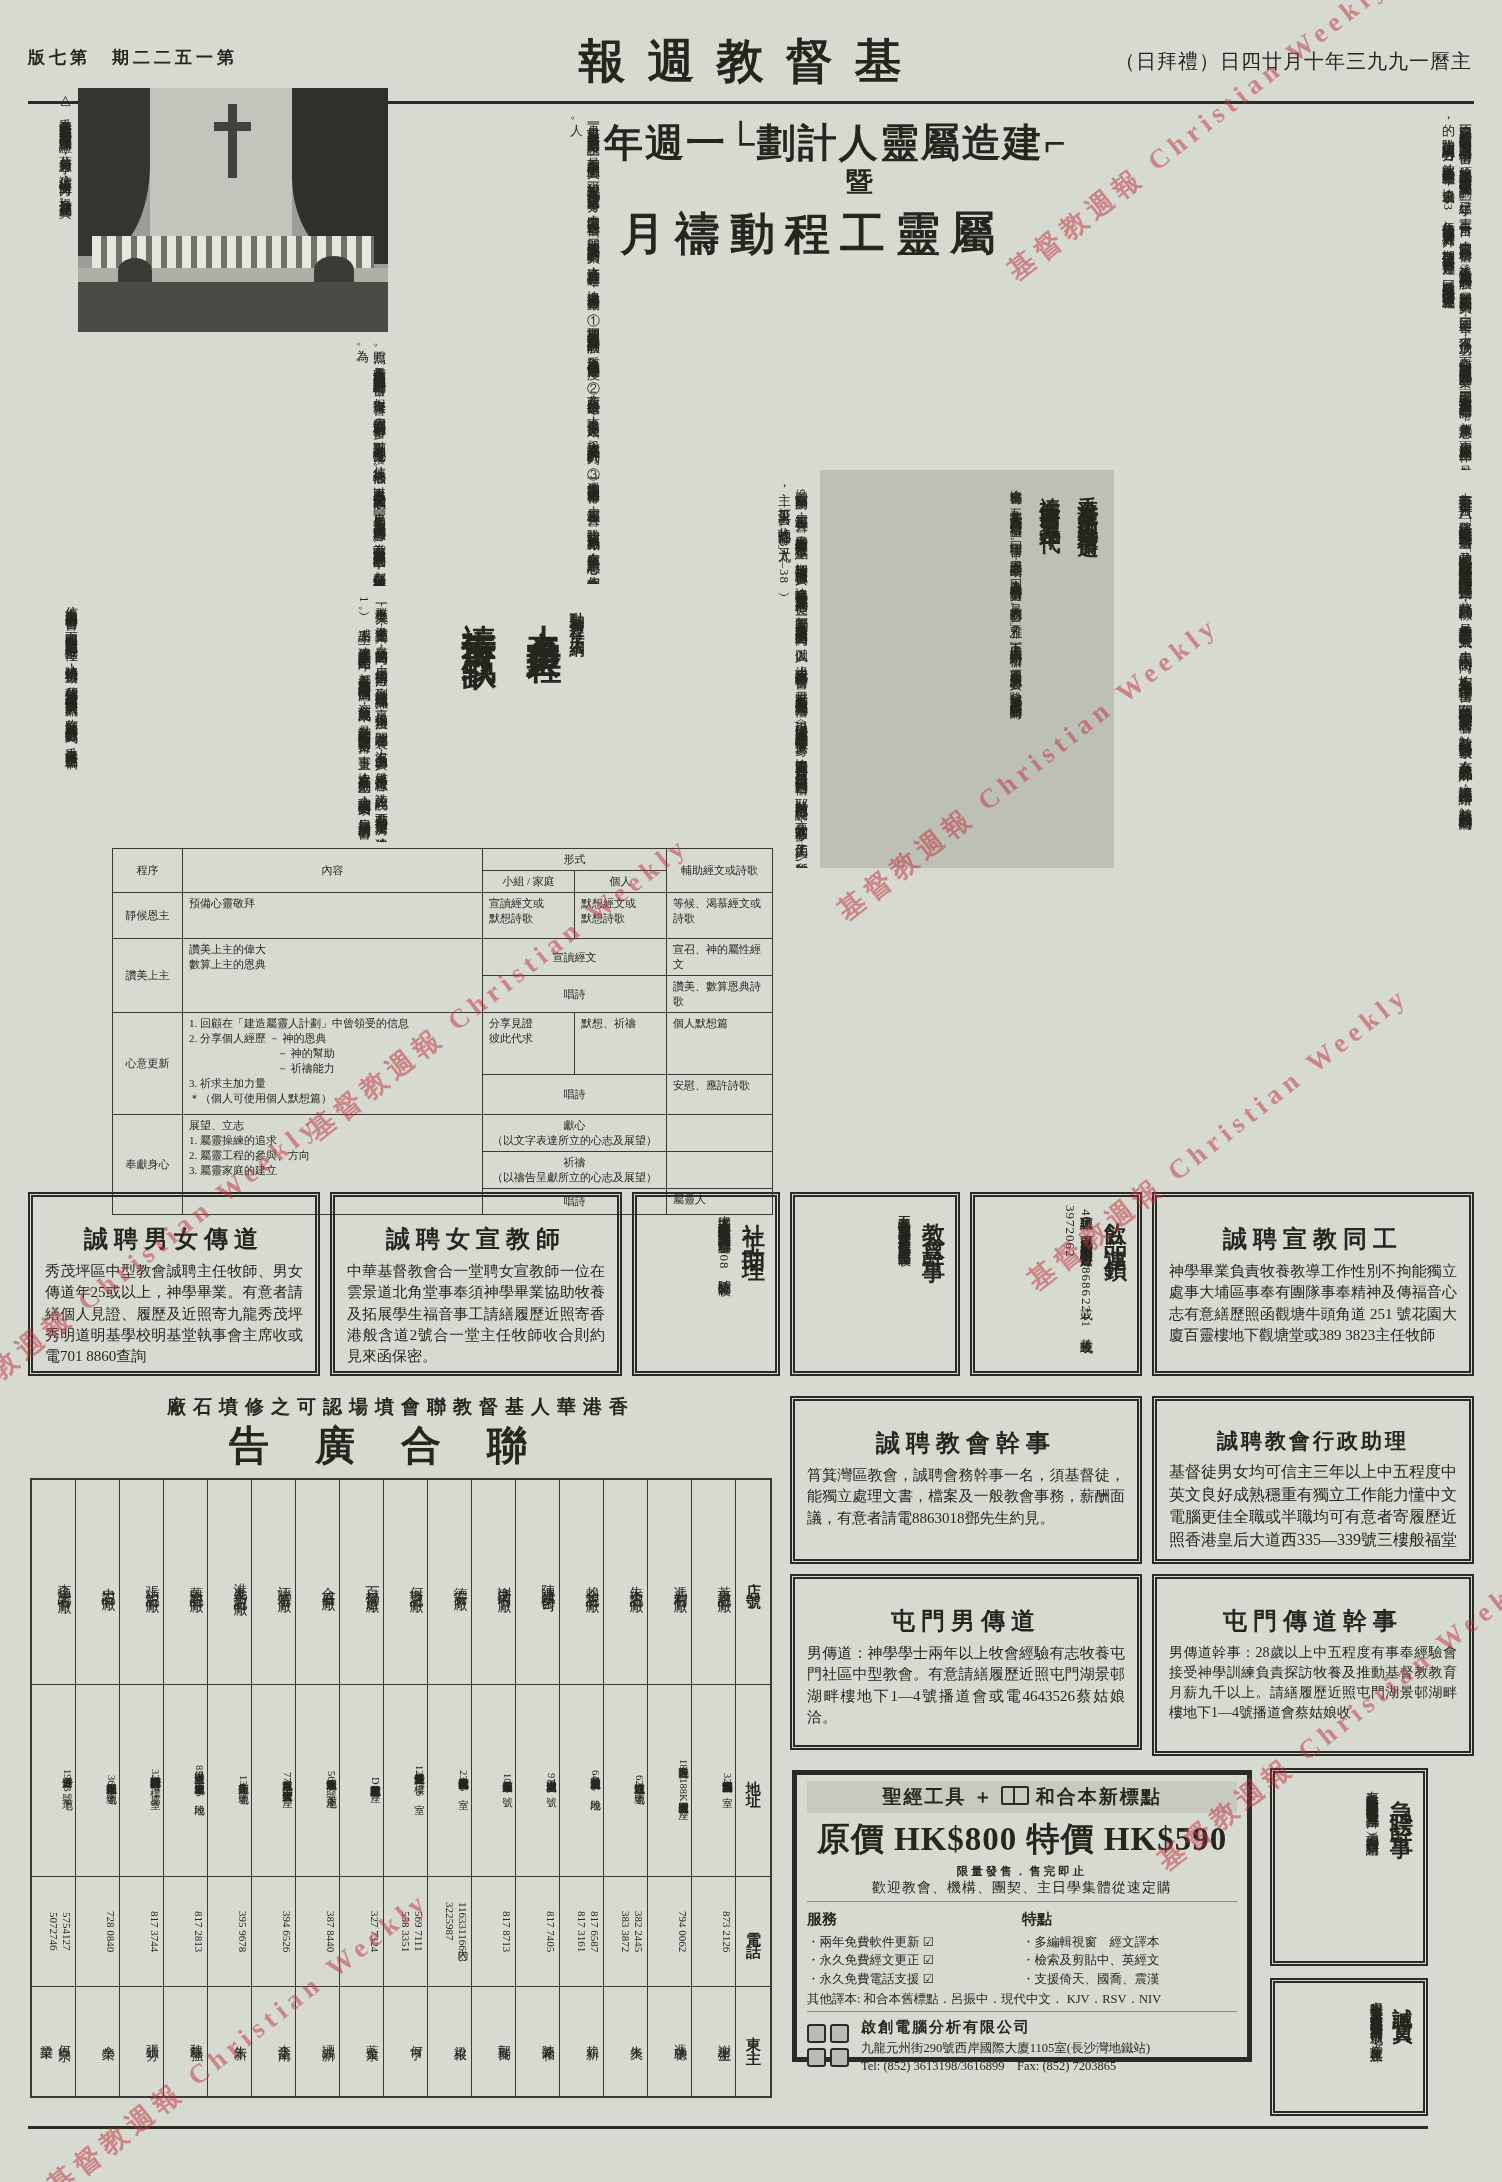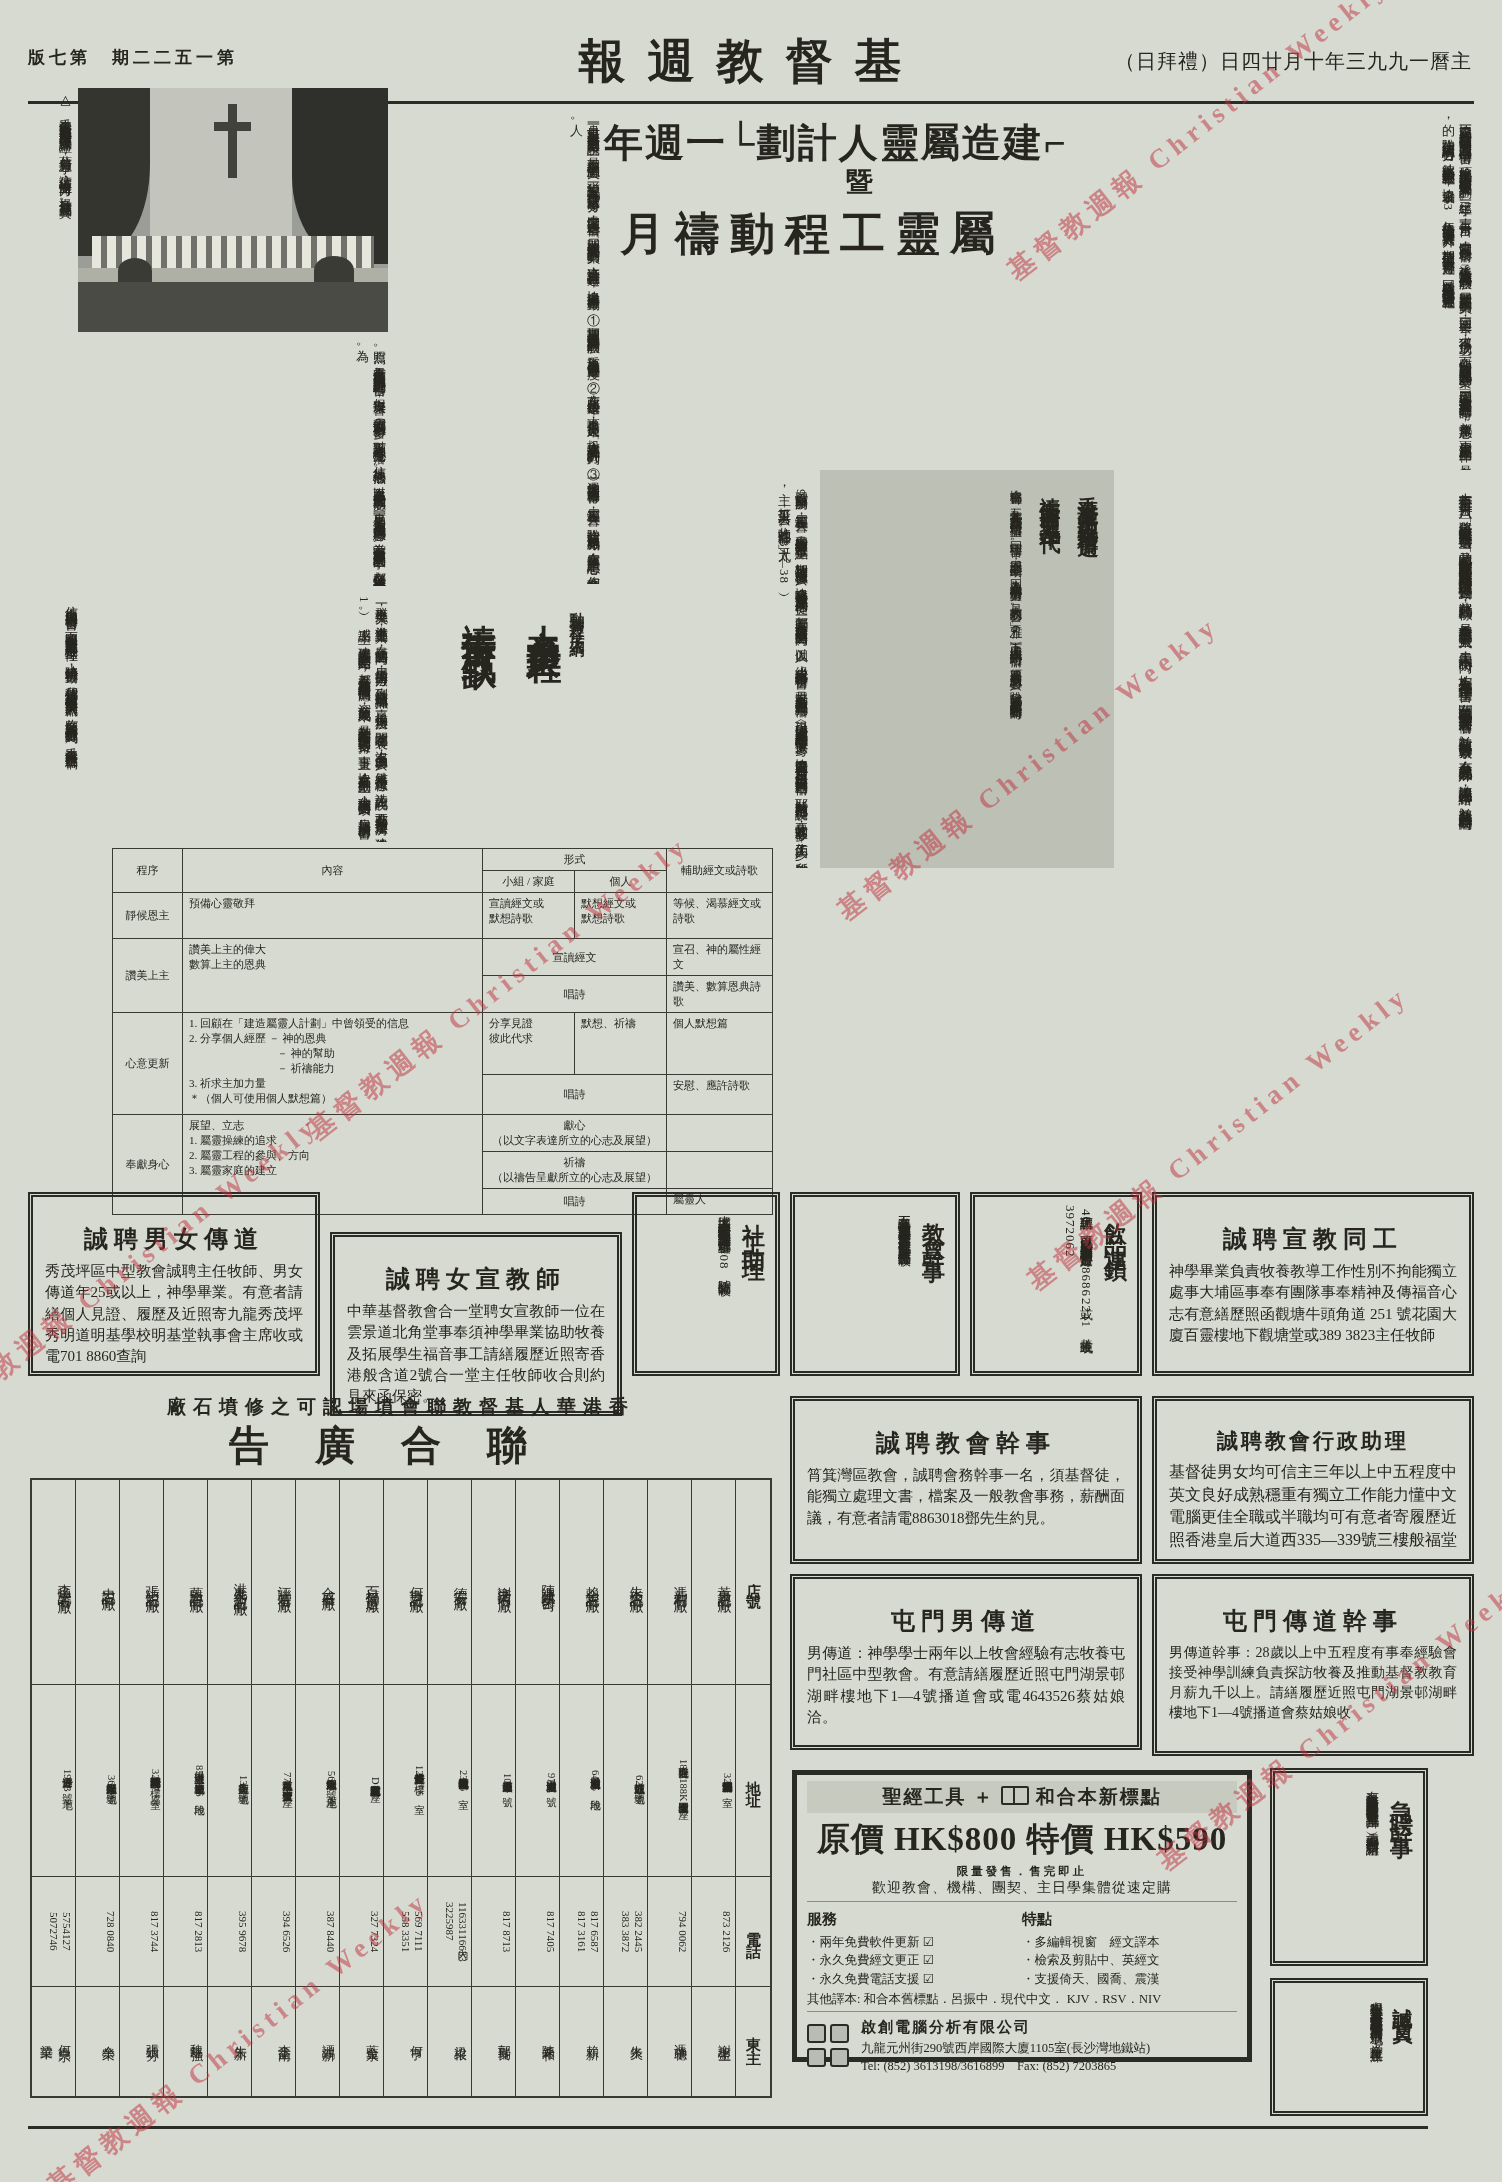--- a/index.html
+++ b/index.html
@@ -225,21 +225,21 @@
         <td>屬靈人</td>
       </tr>
     </tbody>
       </table>
   </div>
 
   <div class="abs adbox" style="left:28px;top:1192px;width:292px;height:184px;">
     <div class="adtitle sans">誠聘男女傳道</div>
     <div class="adbody">秀茂坪區中型教會誠聘主任牧師、男女傳道年25或以上，神學畢業。有意者請繕個人見證、履歷及近照寄九龍秀茂坪秀明道明基學校明基堂執事會主席收或電701 8860查詢</div>
   </div>
-  <div class="abs adbox" style="left:330px;top:1192px;width:292px;height:184px;margin-top:40px;">
+  <div class="abs adbox" style="left:330px;top:1192px;width:292px;height:184px;">
     <div class="adtitle sans">誠聘女宣教師</div>
     <div class="adbody">中華基督教會合一堂聘女宣教師一位在雲景道北角堂事奉須神學畢業協助牧養及拓展學生福音事工請繕履歷近照寄香港般含道2號合一堂主任牧師收合則約見來函保密。</div>
   </div>
   <div class="abs adbox vad" style="left:632px;top:1192px;width:148px;height:184px;">
     <div class="vtitle">社工助理</div>
     <div class="vbody">大埔區老人中心急聘經驗社工助理一位證件副本寄深水埗郵箱88508號劉牧師收</div>
   </div>
   <div class="abs adbox vad" style="left:790px;top:1192px;width:170px;height:184px;">
     <div class="vtitle">教會幹事</div>
     <div class="vbody">中五基督徒略懂中文電腦處理教會文件工作具履歷近照寄九龍何文田石鼓街七號主任牧師收</div>

